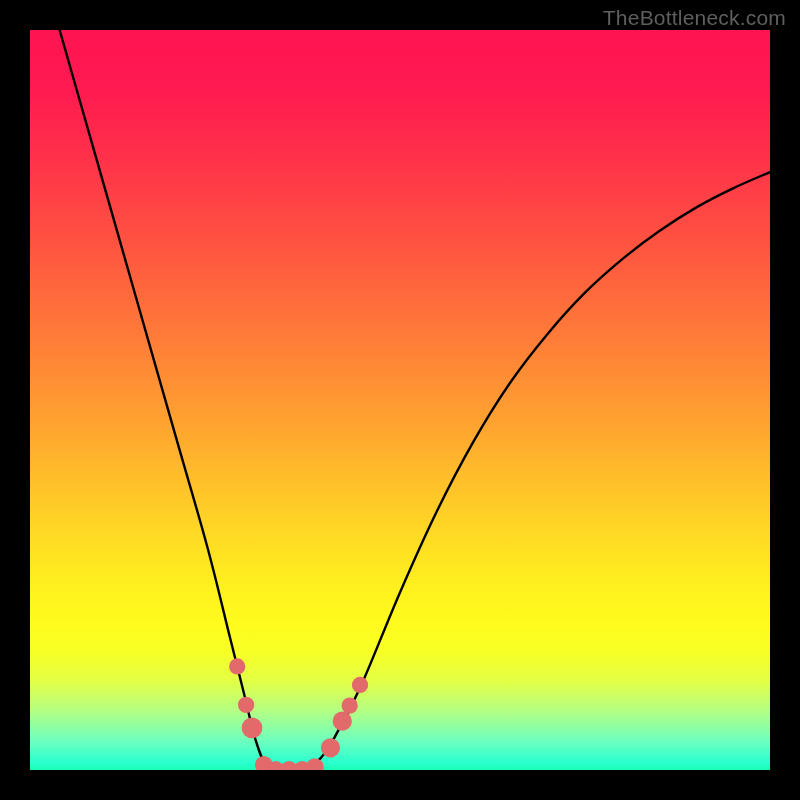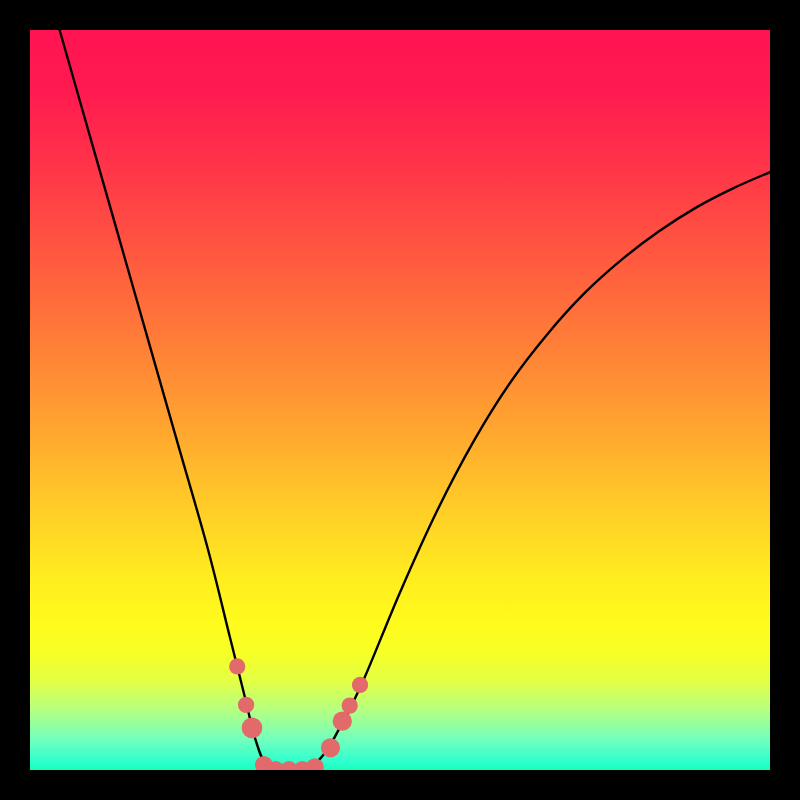--- a/index.html
+++ b/index.html
@@ -58,20 +58,21 @@
     left: 0;
     top: 0;
     width: 740px;
     height: 740px;
   }
 </style>
 </head>
 <body>
 
 <div class="frame">
+  <div class="watermark">TheBottleneck.com</div>
 
   <div class="plot">
     <svg class="curve" viewBox="0 0 740 740" preserveAspectRatio="none">
       <path id="curve-path" fill="none" stroke="#000000" stroke-width="2.4" stroke-linecap="round" d="M 29.60 0.00 C 34.93 18.65, 48.54 66.30, 59.20 103.60 C 69.86 140.90, 78.14 169.90, 88.80 207.20 C 99.46 244.50, 107.74 273.50, 118.40 310.80 C 129.06 348.10, 137.34 377.10, 148.00 414.40 C 158.66 451.70, 168.28 483.37, 177.60 518.00 C 186.92 552.63, 193.14 580.16, 199.80 606.80 C 206.46 633.44, 209.94 647.35, 214.60 666.00 C 219.26 684.65, 221.70 697.75, 225.70 710.40 C 229.70 723.05, 232.14 730.97, 236.80 736.30 C 241.46 741.63, 246.27 739.33, 251.60 740.00 C 256.93 740.67, 261.07 740.67, 266.40 740.00 C 271.73 739.33, 275.87 739.63, 281.20 736.30 C 286.53 732.97, 290.67 728.83, 296.00 721.50 C 301.33 714.17, 304.14 708.25, 310.80 695.60 C 317.46 682.95, 322.34 675.18, 333.00 651.20 C 343.66 627.22, 356.68 593.04, 370.00 562.40 C 383.32 531.76, 393.68 508.31, 407.00 481.00 C 420.32 453.69, 430.68 434.01, 444.00 410.70 C 457.32 387.39, 467.68 370.81, 481.00 351.50 C 494.32 332.19, 504.68 319.38, 518.00 303.40 C 531.32 287.42, 541.68 276.02, 555.00 262.70 C 568.32 249.38, 578.68 240.46, 592.00 229.40 C 605.32 218.34, 615.68 210.60, 629.00 201.28 C 642.32 191.96, 652.68 185.33, 666.00 177.60 C 679.32 169.87, 689.68 164.75, 703.00 158.36 C 716.32 151.97, 733.34 145.01, 740.00 142.08"></path>
       <g id="markers">
           <circle cx="207.20" cy="636.40" r="8.14" fill="#e26a6a"></circle>
           <circle cx="216.08" cy="674.88" r="8.14" fill="#e26a6a"></circle>
           <circle cx="222.00" cy="697.82" r="10.36" fill="#e26a6a"></circle>
           <circle cx="233.84" cy="734.82" r="8.88" fill="#e26a6a"></circle>
           <circle cx="245.68" cy="740.00" r="8.88" fill="#e26a6a"></circle>

